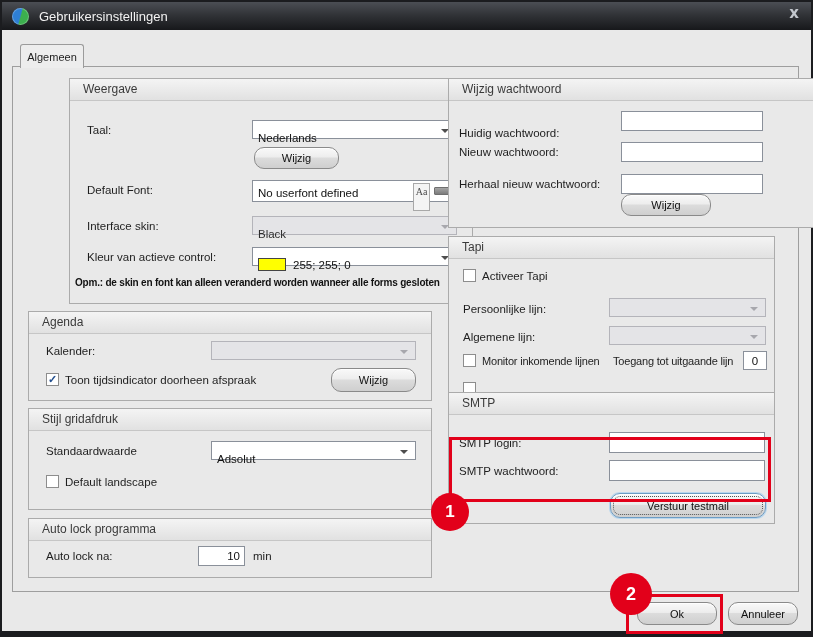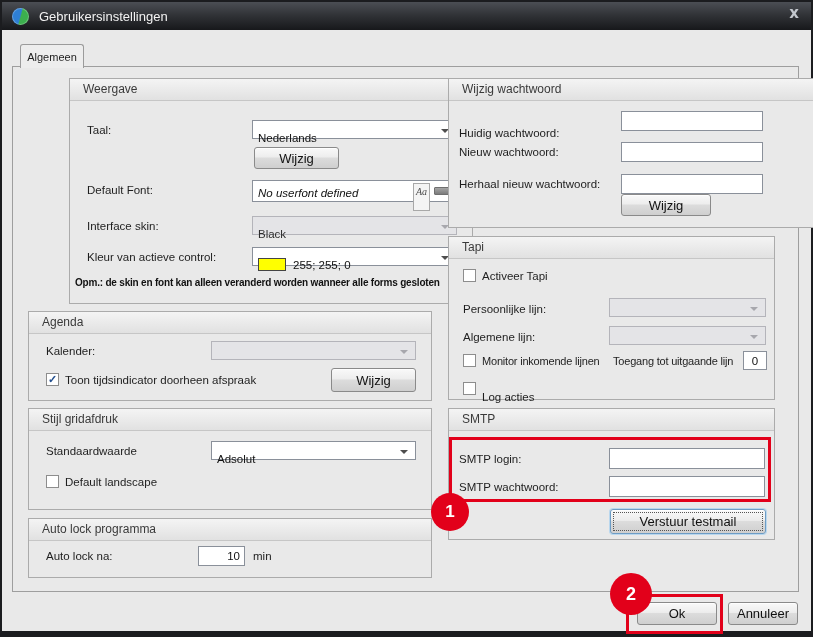--- a/index.html
+++ b/index.html
@@ -33,29 +33,29 @@
          font-size:11.5px;color:#111;display:flex;align-items:center;padding:16px 18px 0 5px;}
   .combo .arrow{position:absolute;right:7px;top:8px;width:0;height:0;
                 border-left:4px solid transparent;border-right:4px solid transparent;
                 border-top:4px solid #4e4e4e;}
   .combo.disabled{background:#e4e4e7;border-color:#b4b4ba;color:#2e2e2e;}
   .combo.disabled .arrow{border-top-color:#a7a7ad;}
   .swatch{display:inline-block;width:26px;height:11px;border:1px solid #444;margin-right:7px;flex:0 0 26px;}
   .tbox{position:absolute;background:#fff;border:1px solid #8a909a;box-sizing:border-box;
         font-size:11.5px;color:#111;padding:0 4px;font-family:"Liberation Sans",sans-serif;outline:none;}
   .fontfield{position:absolute;background:#fff;border:1px solid #8a909a;box-sizing:border-box;
-             font-size:11.5px;color:#111;display:flex;align-items:center;padding:4px 48px 0 5px;font-style:italic;}
+             font-size:11.5px;color:#111;display:flex;align-items:center;padding:4px 48px 0 5px;}
   .font-aa{position:absolute;right:26px;top:2px;width:17px;height:28px;border:1px solid #a8a8a8;
            background:#f4f4f4;font-family:"Liberation Serif",serif;font-size:10px;color:#4a4a4a;
            text-align:center;line-height:15px;box-sizing:border-box;}
   .font-bar{position:absolute;right:5px;top:6px;width:17px;height:8px;border-radius:1px;
             background:linear-gradient(#a5a5a5,#7b7b7b);border:1px solid #6f6f6f;box-sizing:border-box;}
   .btn{position:absolute;display:flex;align-items:center;justify-content:center;box-sizing:border-box;
        background:linear-gradient(#f9f9f9,#ededed 45%,#dcdcdc 50%,#cfcfcf);
-       border:1px solid #8a8a8a;border-radius:3px;font-size:13px;color:#111;
+       border:1px solid #8a8a8a;border-radius:10px;font-size:11px;color:#111;
        box-shadow:inset 0 1px 0 rgba(255,255,255,.85);cursor:pointer;}
   .btn.focused{border-color:#6d9cc4;outline:1px dotted #555;outline-offset:-4px;
                box-shadow:0 0 0 1px #b9d7ee, inset 0 1px 0 rgba(255,255,255,.85);}
   .cb{position:absolute;width:13px;height:13px;background:#fff;border:1px solid #8d8d8d;
       box-sizing:border-box;font-size:11px;line-height:10px;text-align:center;color:#24508f;
       font-weight:bold;cursor:pointer;}
   .cb.checked::before{content:"\2713";}
   .note{position:absolute;font-size:10px;font-weight:bold;color:#111;white-space:nowrap;
         letter-spacing:-0.2px;}
   
@@ -171,21 +171,21 @@
 
     <span class="cb" style="left:14px;top:117px;"></span>
     <span class="lbl small" style="left:33px;top:118px;">Monitor inkomende lijnen</span>
     <span class="lbl small" style="left:164px;top:118px;">Toegang tot uitgaande lijn</span>
     <input class="tbox" style="left: 294px; top: 114px; width: 24px; height: 19px; text-align: center;" value="0">
 
     <span class="cb" style="left:14px;top:145px;"></span>
     <span class="lbl" style="left:33px;top:146px;margin-top:8px;">Log acties</span>
   </div>
 
-  <div class="group" style="left:448px;top:408px;width:327px;height:132px;">
+  <div class="group" style="left:448px;top:392px;width:327px;height:132px;">
     <div class="group-header">SMTP</div>
     <span class="lbl" style="left:10px;top:44px;">SMTP login:</span>
     <input class="tbox" style="left: 160px; top: 39px; width: 156px; height: 21px;">
     <span class="lbl" style="left:10px;top:72px;">SMTP wachtwoord:</span>
     <input class="tbox" style="left: 160px; top: 67px; width: 156px; height: 21px;">
     <div class="btn focused" style="left:161px;top:100px;width:156px;height:25px;">Verstuur testmail</div>
   </div>
 
   <div class="btn" style="left:637px;top:602px;width:80px;height:23px;z-index:3;">Ok</div>
   <div class="btn" style="left:728px;top:602px;width:70px;height:23px;z-index:3;">Annuleer</div>

